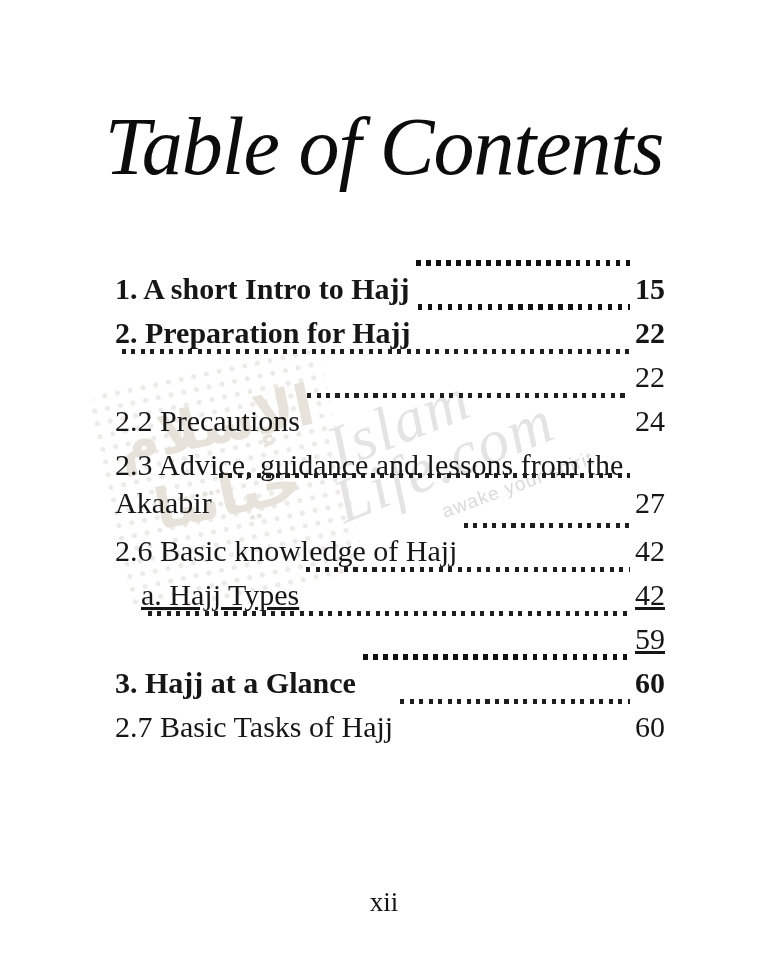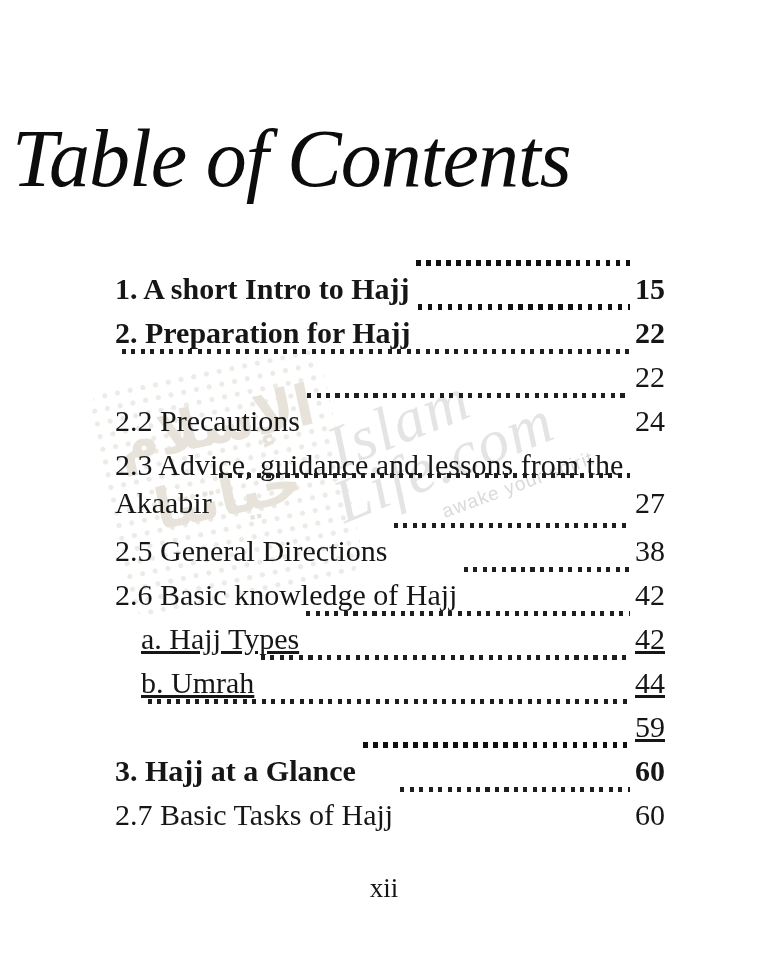--- a/index.html
+++ b/index.html
@@ -42,21 +42,21 @@
   .wm-tagline {
     position: absolute; left: 438px; top: 474px;
     transform: rotate(-20deg);
     font-family: "Liberation Sans", sans-serif;
     font-size: 19px; color: #dadada; letter-spacing: 1px; white-space: nowrap;
   }
 
   
   .title {
     position: absolute; top: 92px; left: 0; right: 0; z-index: 2;
-    margin: 12px; 
+    margin: 0; text-align: center;
     font-size: 82px; line-height: 110px;
     font-style: italic; font-weight: 400;
     letter-spacing: -1px; color: #0c0c0c;
   }
 
   
   .toc {
     position: absolute; top: 232px; left: 115px; right: 103px; z-index: 2;
   }
   .toc-row {
@@ -74,21 +74,21 @@
     background-image: repeating-linear-gradient(to right, #1e1e1e 0 4px, rgba(255,255,255,0) 4px 9.5px);
   }
   .toc-row.wrap-end .toc-leader { margin-bottom: 8px; }
   .toc-row.bold .toc-leader {
     height: 6px;
     background-image: repeating-linear-gradient(to right, #101010 0 4.5px, rgba(255,255,255,0) 4.5px 10px);
   }
 
   
   .footer {
-    position: absolute; bottom: 56px; left: 0; right: 0; z-index: 2;
+    position: absolute; bottom: 42px; left: 0; right: 0; z-index: 2;
     text-align: center; font-size: 27px; color: #141414;
   }
 </style>
 </head>
 <body>
 
 <div class="page">
 
   <div class="watermark">
     <div class="wm-arabic-wrap">
@@ -127,38 +127,28 @@
       <div class="toc-row wrap-start no-leader">
     <span class="toc-label">2.3 Advice, guidance and lessons from the</span>
 
   </div>
       <div class="toc-row wrap-end">
     <span class="toc-label">Akaabir</span>
     <span class="toc-leader"></span>
     <span class="toc-page">27</span>
   </div>
       <div class="toc-row">
-    <span class="toc-label">2.5 General Directions</span>
-    <span class="toc-leader"></span>
-    <span class="toc-page">38</span>
-  </div>
-      <div class="toc-row">
     <span class="toc-label">2.6 Basic knowledge of Hajj</span>
     <span class="toc-leader"></span>
     <span class="toc-page">42</span>
   </div>
       <div class="toc-row indent">
     <span class="toc-label">a. Hajj Types</span>
     <span class="toc-leader"></span>
     <span class="toc-page">42</span>
-  </div>
-      <div class="toc-row indent">
-    <span class="toc-label">b. Umrah</span>
-    <span class="toc-leader"></span>
-    <span class="toc-page">44</span>
   </div>
       <div class="toc-row indent">
     <span class="toc-leader"></span>
     <span class="toc-page">59</span>
   </div>
       <div class="toc-row bold">
     <span class="toc-label">3. Hajj at a Glance</span>
     <span class="toc-leader"></span>
     <span class="toc-page">60</span>
   </div>

